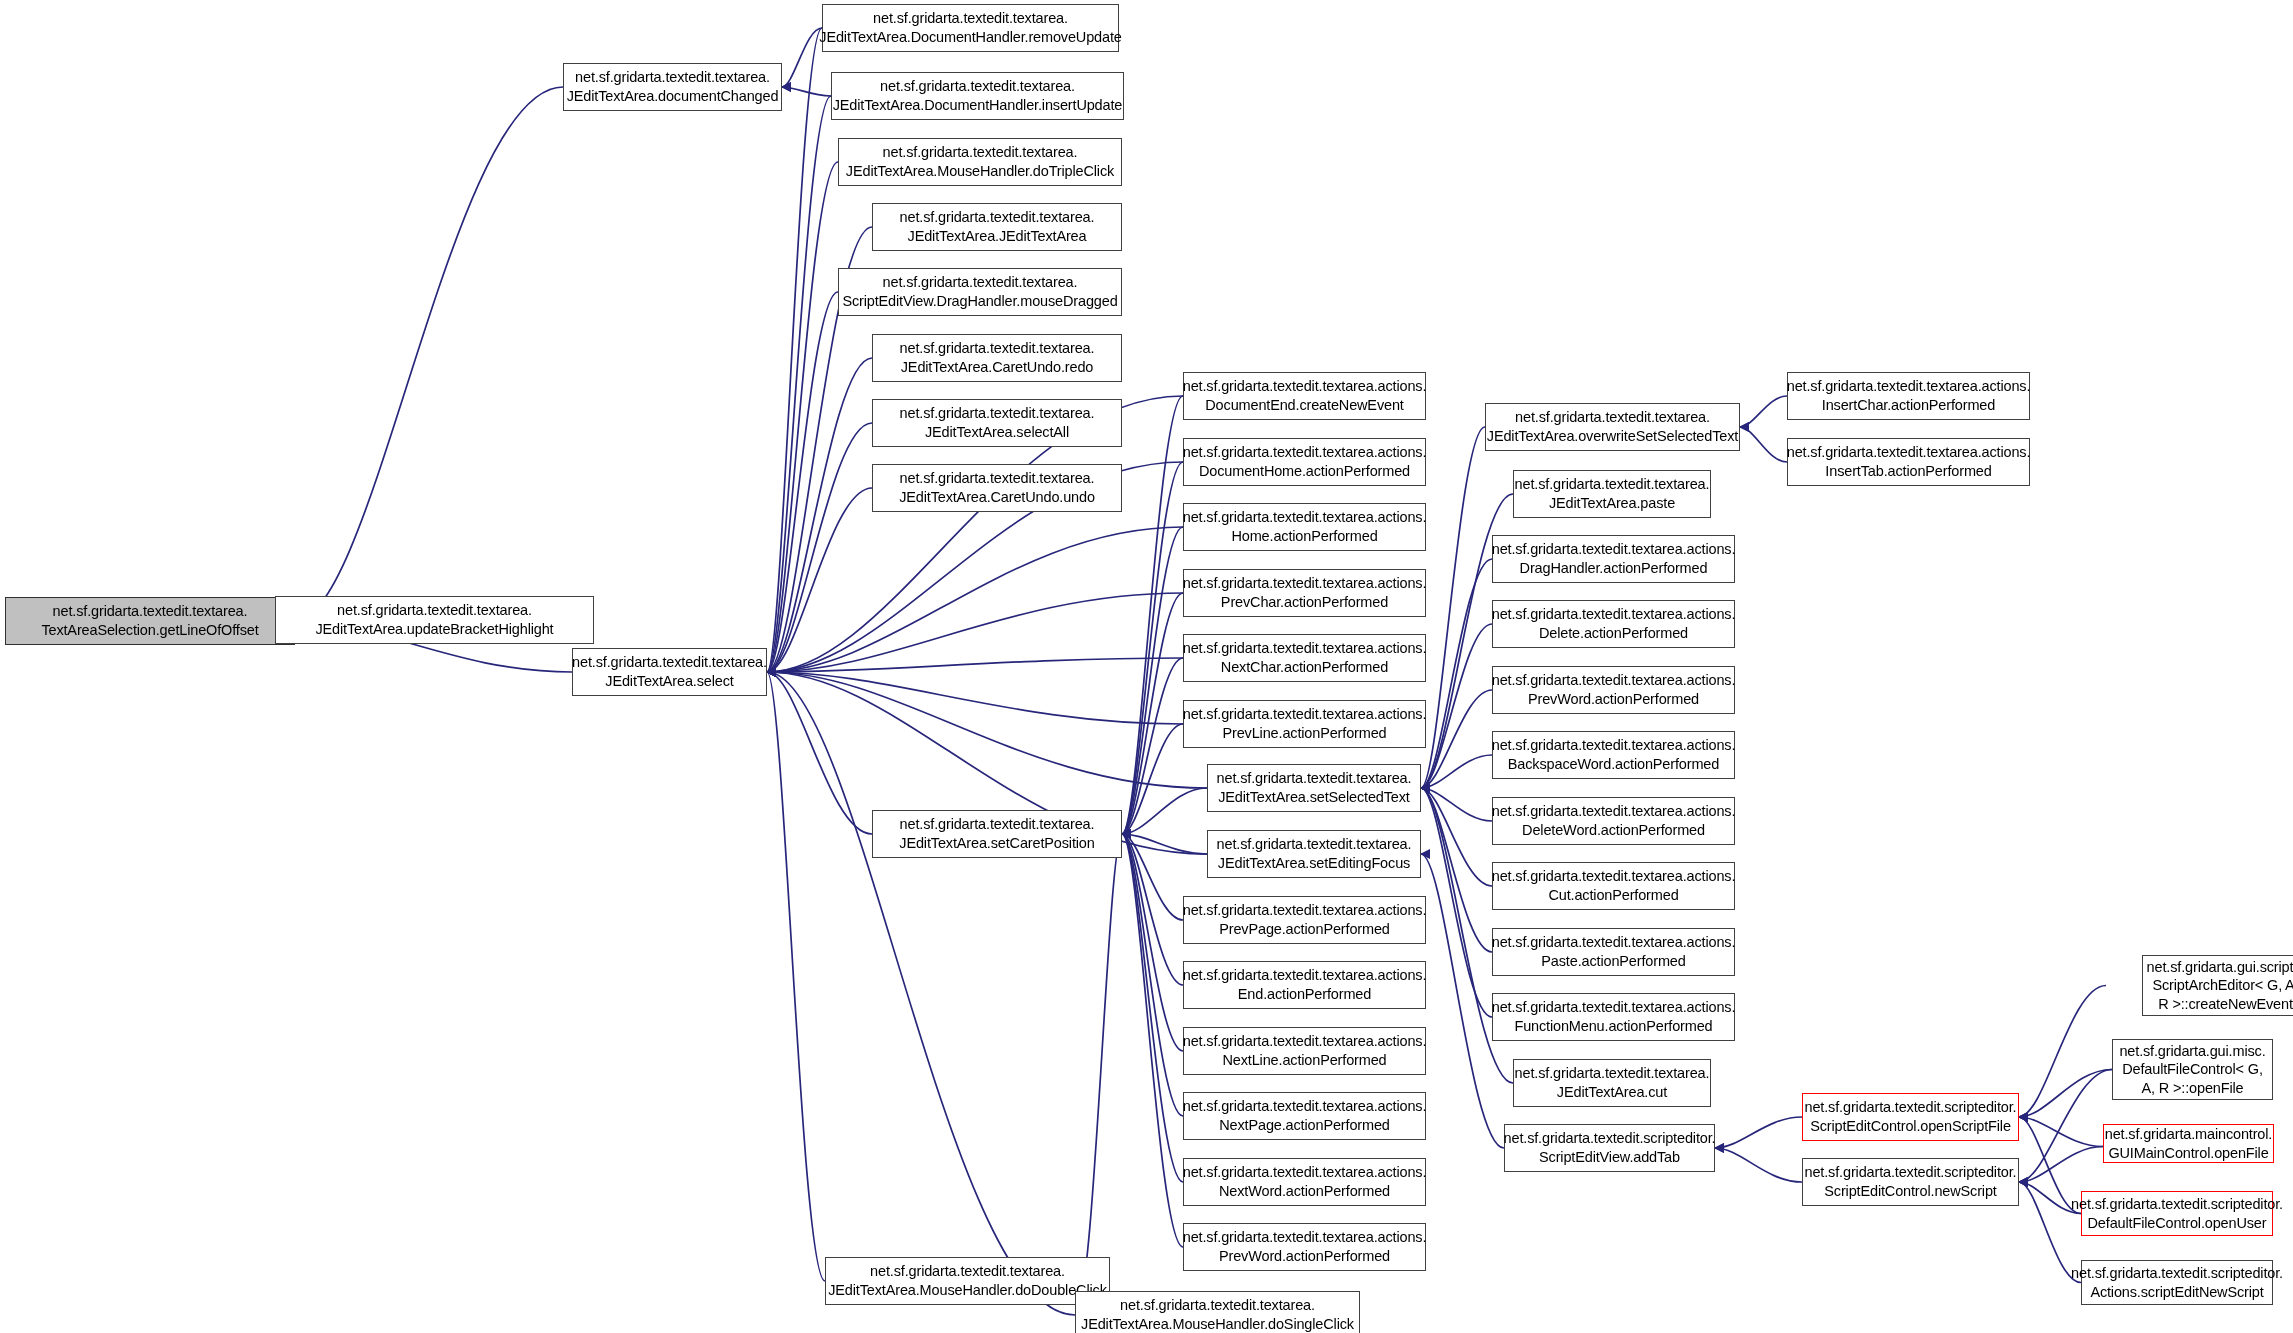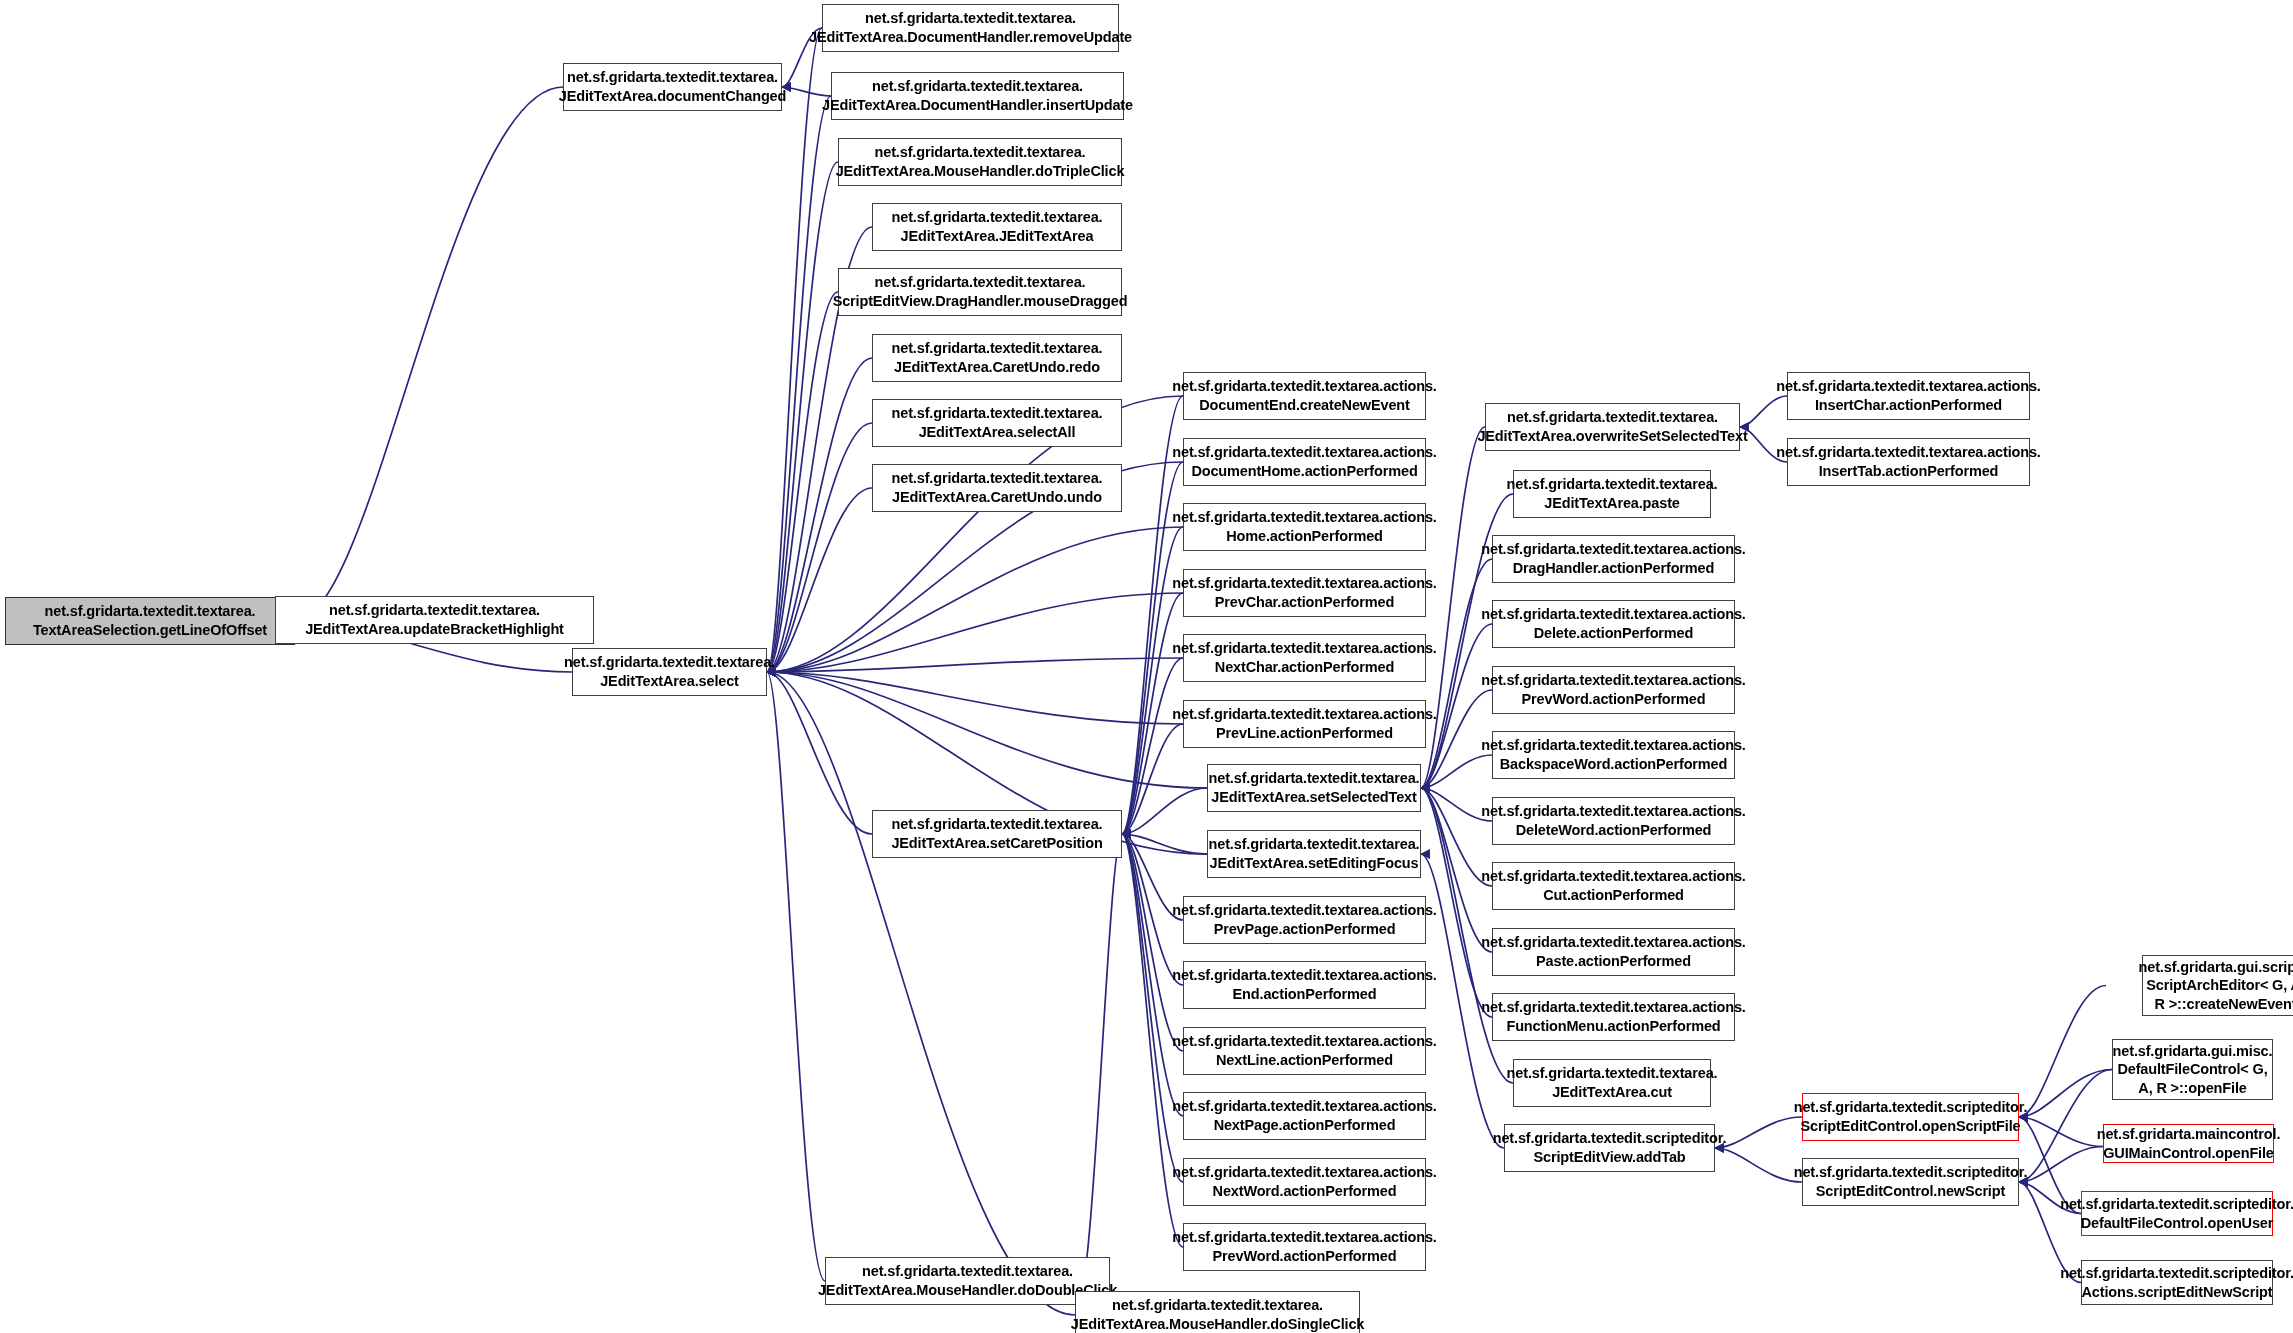--- a/index.html
+++ b/index.html
@@ -29,21 +29,20 @@
     display: flex;
     flex-direction: column;
     align-items: center;
     justify-content: center;
     text-align: center;
     font-size: 14.5px;
     line-height: 1.28;
     letter-spacing: -0.15px;
     white-space: pre;
     z-index: 5;
-    font-weight: bold;
   }
   .node.root {
     background: #c0c0c0;
     border-color: #303030;
   }
   .node.redborder {
     border: 1.8px solid #ff0000;
   }
   .node .ln { display: block; }
 </style>

